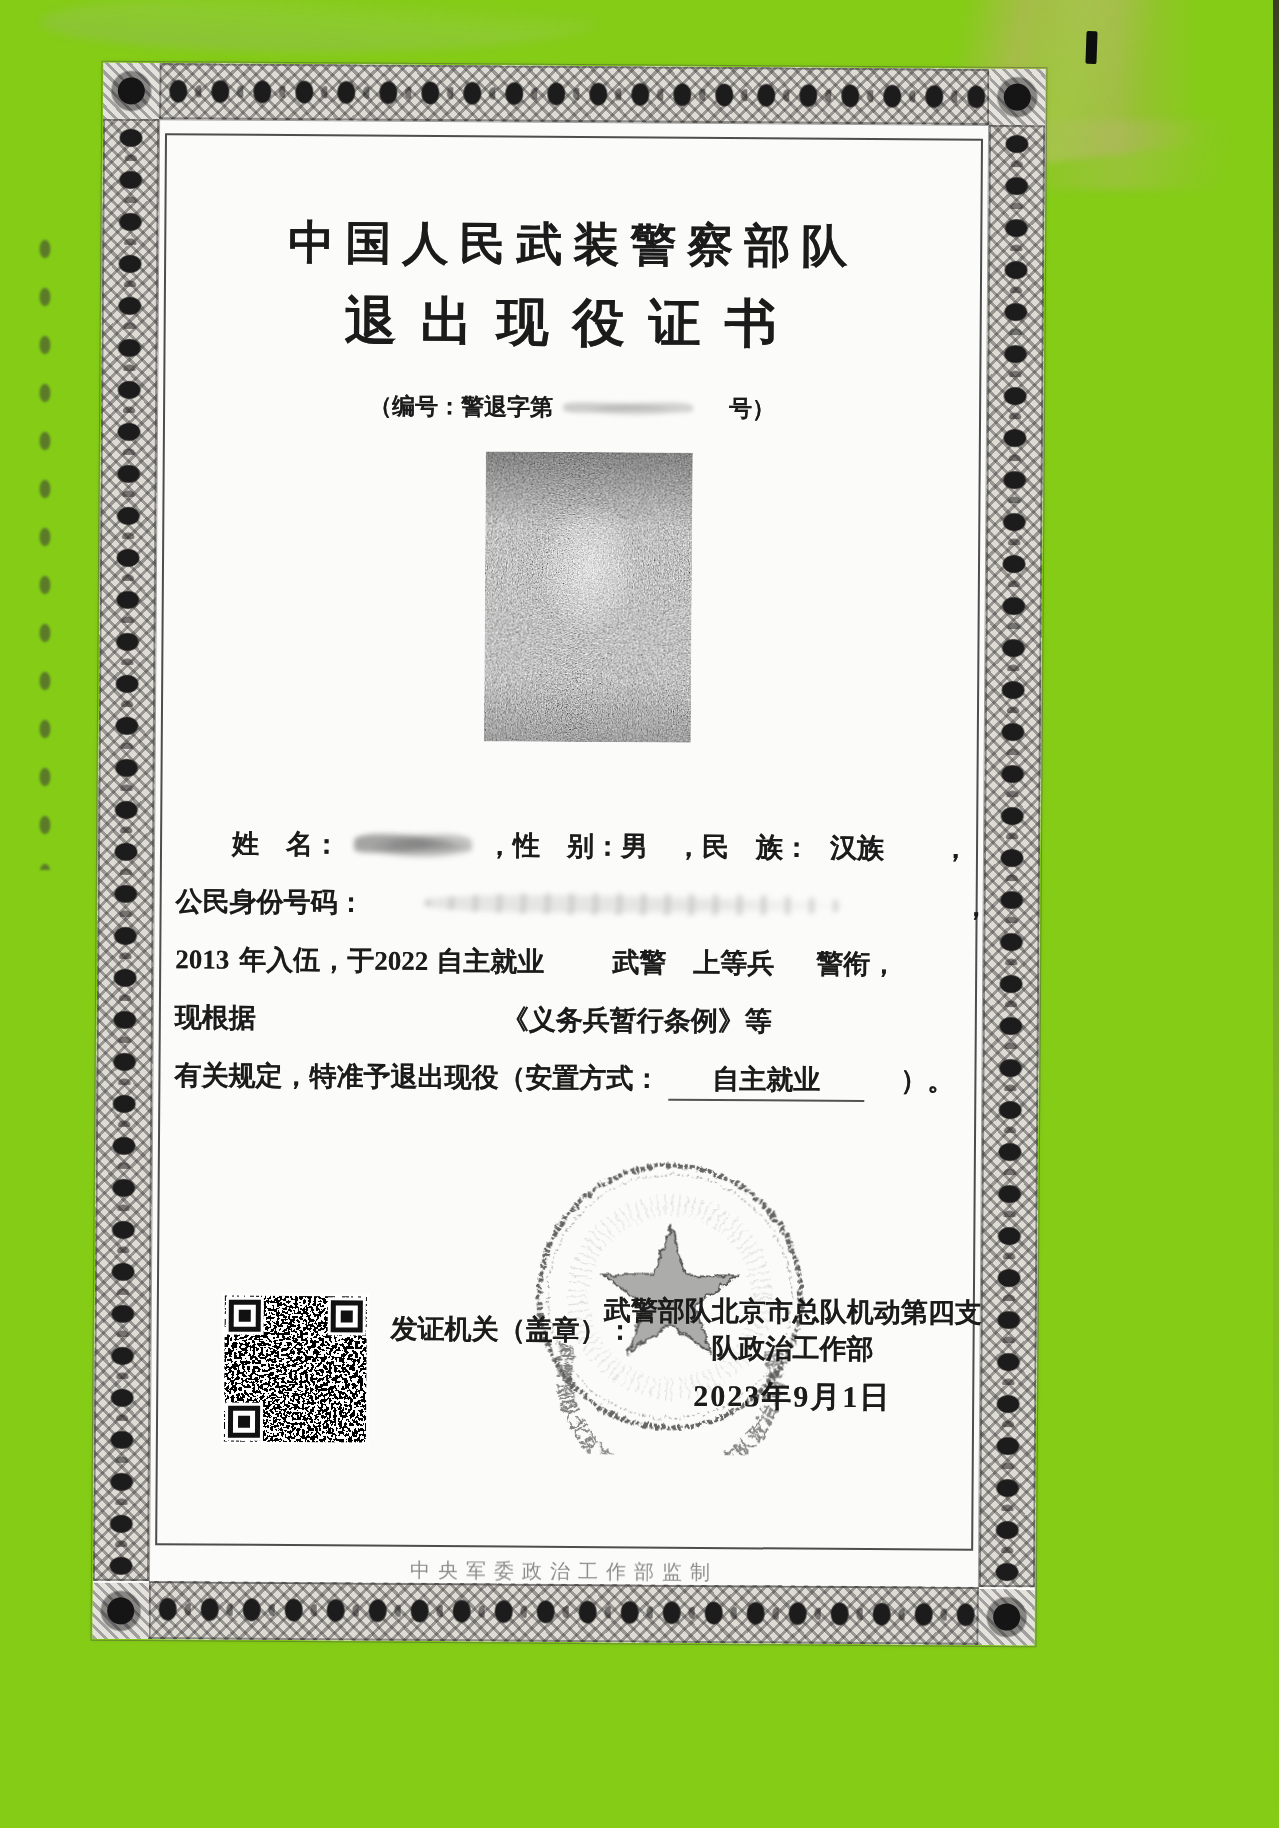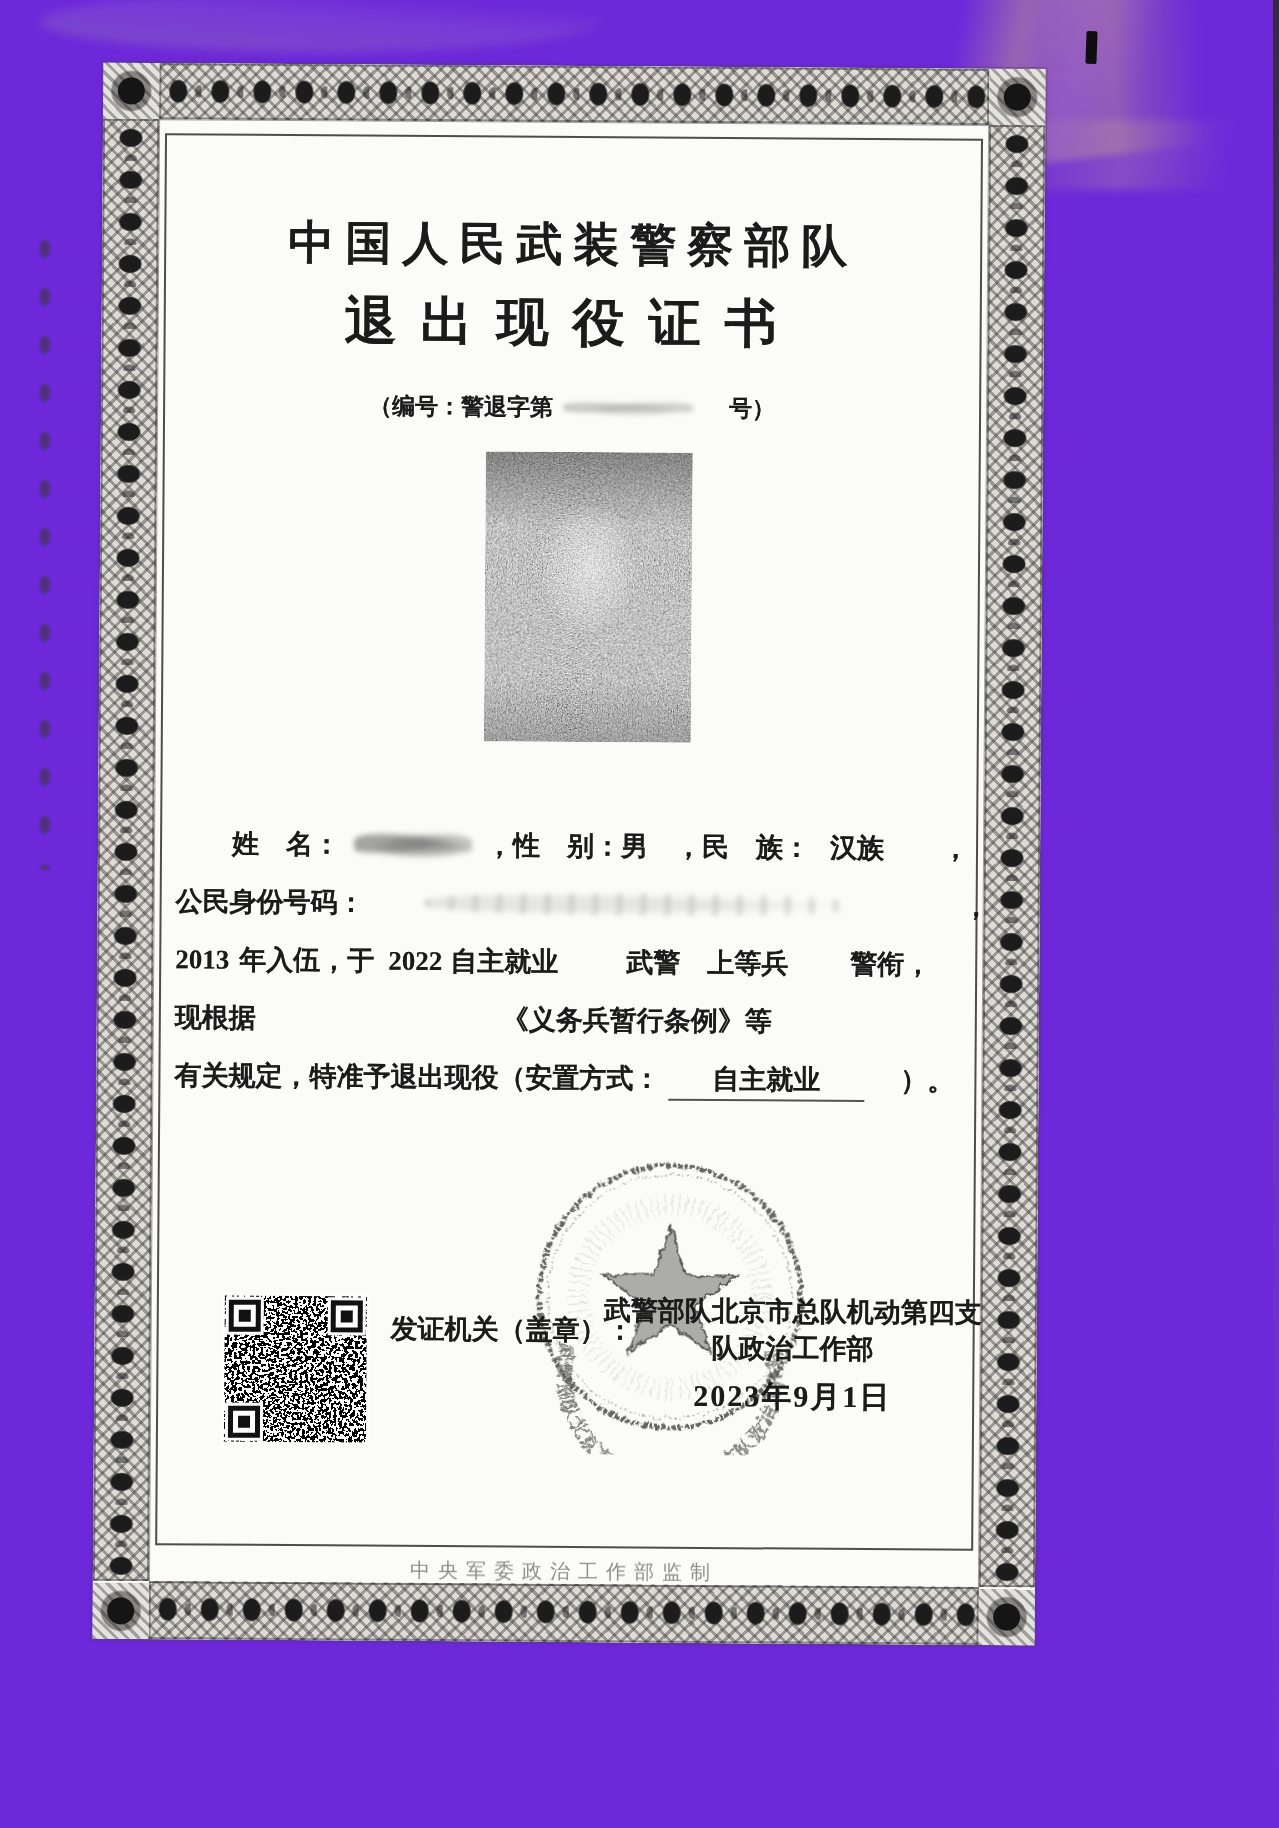--- a/index.html
+++ b/index.html
@@ -1,16 +1,16 @@
 <!DOCTYPE html>
 <html><head>
 <meta charset="utf-8">
 <style>
   html,body{margin:0;padding:0;background:#ffffff;}
-  .stage{position:relative;width:1279px;height:1828px;background:#6d28d9;overflow:hidden;
+  .stage{position:relative;width:1279px;height:1828px;background:#84cc16;overflow:hidden;
          font-family:"Liberation Serif","DejaVu Serif",serif;color:#1b1b1b;}
 
   
   .wisp-top-left{position:absolute;left:40px;top:-8px;width:560px;height:60px;
     background:linear-gradient(4deg,rgba(160,160,160,.28),rgba(200,200,200,.12) 55%,transparent 80%);
     border-radius:50%;filter:blur(5px);}
   .wisp-top-right{position:absolute;left:830px;top:-30px;width:470px;height:190px;
     background:
       linear-gradient(108deg,transparent 28%,rgba(206,170,134,.45) 40%,rgba(224,196,166,.25) 52%,transparent 66%),
       linear-gradient(96deg,transparent 45%,rgba(198,162,128,.35) 60%,transparent 78%);
@@ -91,21 +91,21 @@
   .id-smudge{width:430px;height:22px;align-self:center;margin-left:60px;opacity:.5;border-radius:40%;
     filter:blur(2.6px);
     background:
       repeating-linear-gradient(92deg,rgba(120,120,120,.5) 0 6px,transparent 6px 24px),
       radial-gradient(ellipse at 30% 50%,rgba(130,130,130,.35) 0 40%,transparent 70%);}
   .r1 .lbl{margin-left:56px;}
   .r1 .ethnic{margin-left:20px;}
   .r1 .tail{margin-left:58px;}
   .r2 .tail{margin-left:auto;margin-right:6px;}
   .r3 span{display:inline-block;}
-  .g22{margin-left:10px}.g14{margin-left:14px}.g8{margin-left:8px}.g68{margin-left:68px}.g62{margin-left:62px}
+  .g22{margin-left:10px}.g14{}.g8{margin-left:8px}.g68{margin-left:68px}.g62{margin-left:42px}
   .r4 .basis{margin-left:246px;}
   .r5 .method{margin-left:8px;padding:0 44px 2px 44px;border-bottom:2px solid rgba(40,40,40,.8);}
   .r5 .suffix{margin-left:36px;}
 
   .qr{position:absolute;left:127px;top:1229px;width:148px;height:152px;}
   .seal{position:absolute;left:425px;top:1072px;width:300px;height:316px;opacity:.86;
         mix-blend-mode:multiply;z-index:1;}
   .issuer-label{position:absolute;left:296px;top:1246px;font-size:27px;font-weight:700;z-index:2;}
   .issuer-block{position:absolute;left:486px;top:1226px;width:424px;text-align:center;
     font-size:27px;font-weight:700;line-height:37px;z-index:2;}

